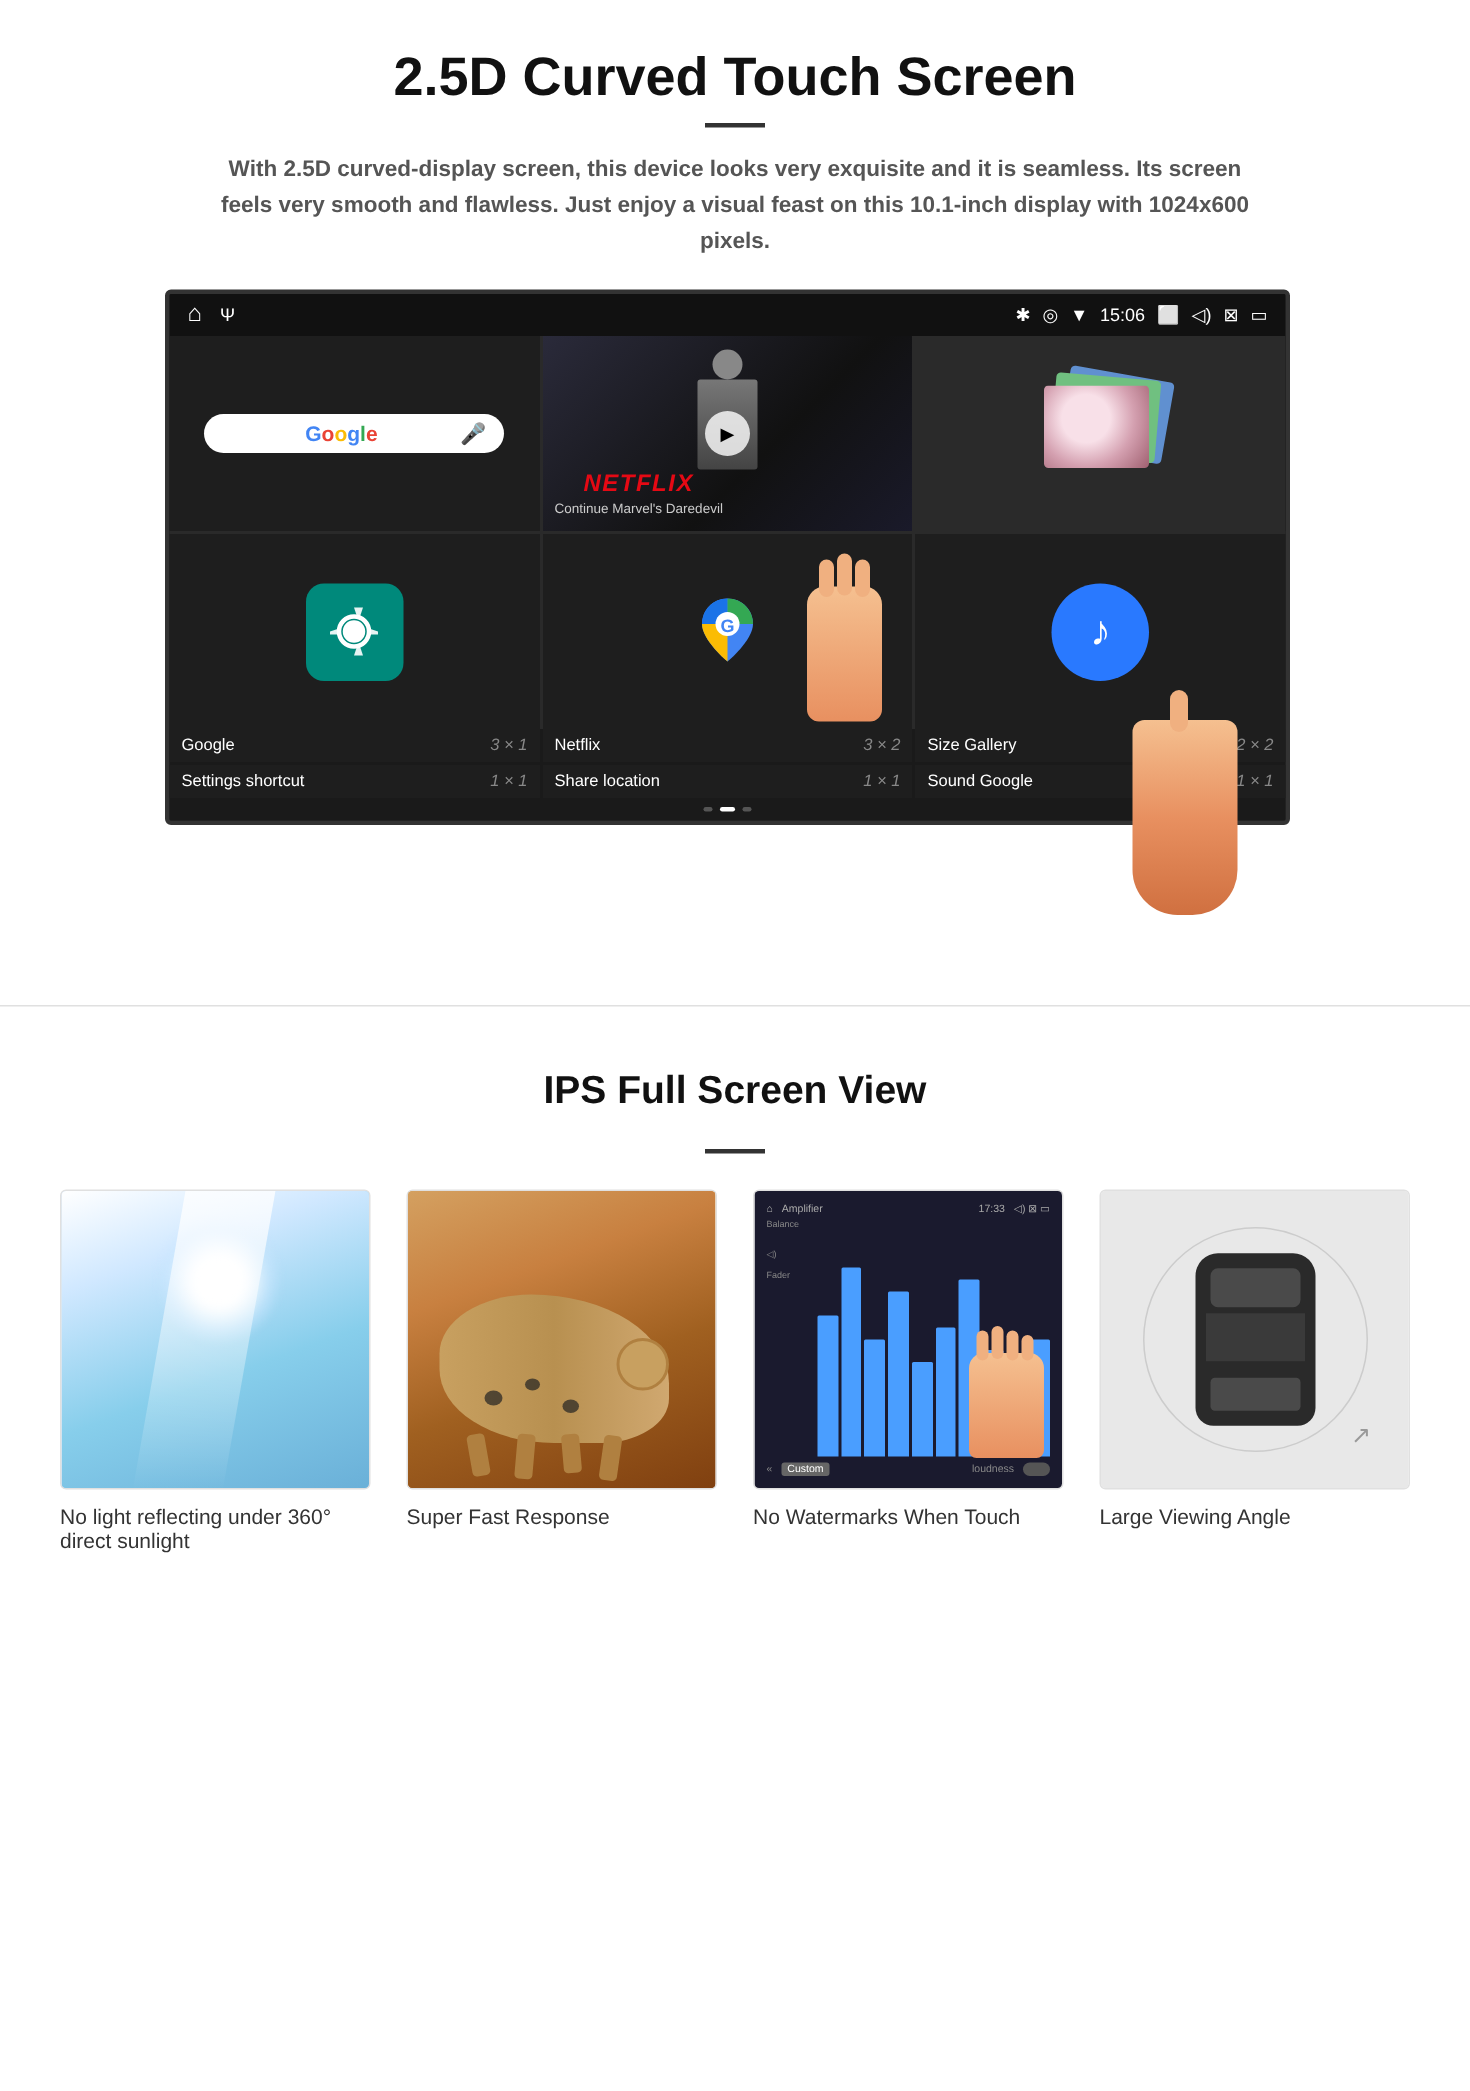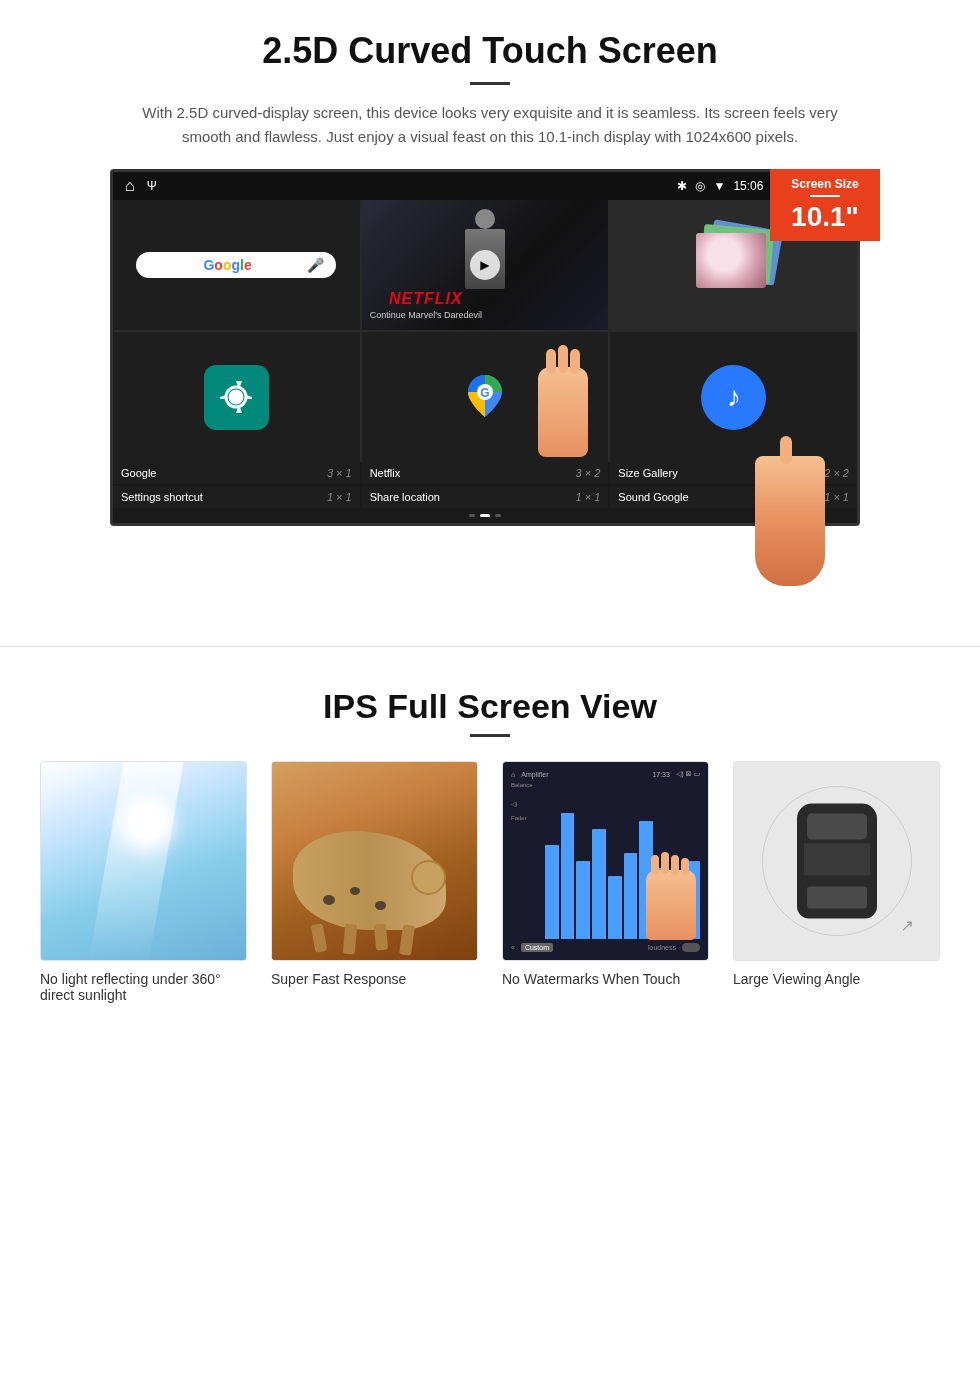--- a/index.html
+++ b/index.html
@@ -27,20 +27,21 @@
       height: 3px;
       background: #333;
       margin: 6px auto 14px;
     }
     .subtitle-text {
       font-size: 15px;
       color: #555;
       line-height: 1.6;
       max-width: 700px;
       margin: 16px auto 20px;
+      font-weight: bold;
     }
 
     
     .device-container {
       position: relative;
       width: 760px;
       margin: 0 auto;
     }
     .screen-badge {
       position: absolute;
@@ -283,24 +284,24 @@
       border-top: 1px solid #e0e0e0;
       margin: 40px 0 30px;
     }
 
     
     .section2 {
       padding: 10px 40px 30px;
       text-align: center;
     }
     .section2-title {
-      font-size: 34px;
+      font-size: 26px;
       font-weight: 900;
       color: #111;
-      margin-bottom: 8px;
+      margin-bottom: 24px;
     }
     .section2-divider {
       width: 40px;
       height: 3px;
       background: #333;
       margin: 6px auto 24px;
     }
 
     .feature-grid {
       display: grid;
@@ -369,25 +370,20 @@
 </head>
 <body>
 
 <div class="section1">
   <h1 class="main-title">2.5D Curved Touch Screen</h1>
   <div class="title-divider"></div>
   <p class="subtitle-text">With 2.5D curved-display screen, this device looks very exquisite and it is seamless. Its screen feels very smooth and flawless. Just enjoy a visual feast on this 10.1-inch display with 1024x600 pixels.</p>
 
   <div class="device-container">
 
-    <div class="screen-badge">
-      <span class="badge-label">Screen Size</span>
-      <div class="badge-divider"></div>
-      <span class="badge-size">10.1"</span>
-    </div>
 
     <div class="device-screen">
 
       <div class="status-bar">
         <span class="home-icon">⌂</span>
         <span>Ψ</span>
         <span class="spacer"></span>
         <span>✱</span>
         <span>◎</span>
         <span>▼</span>

